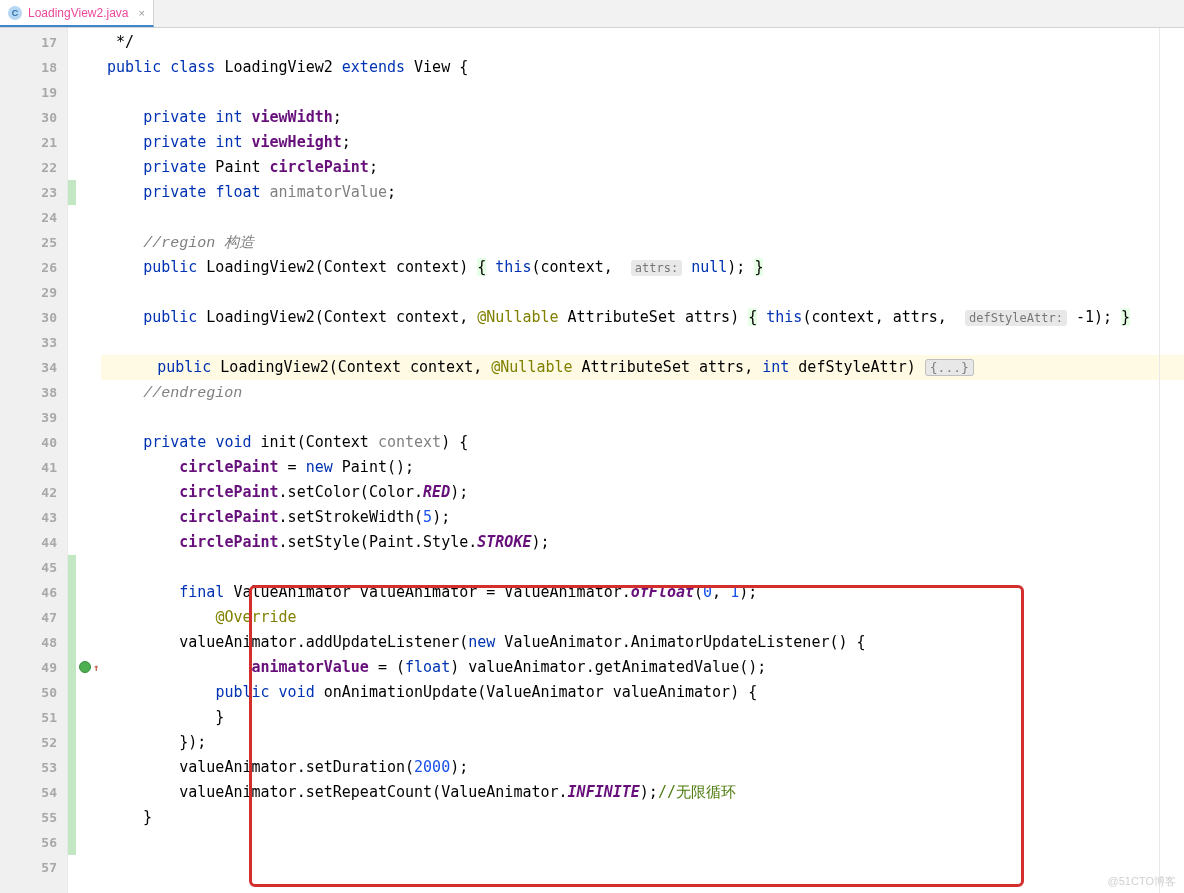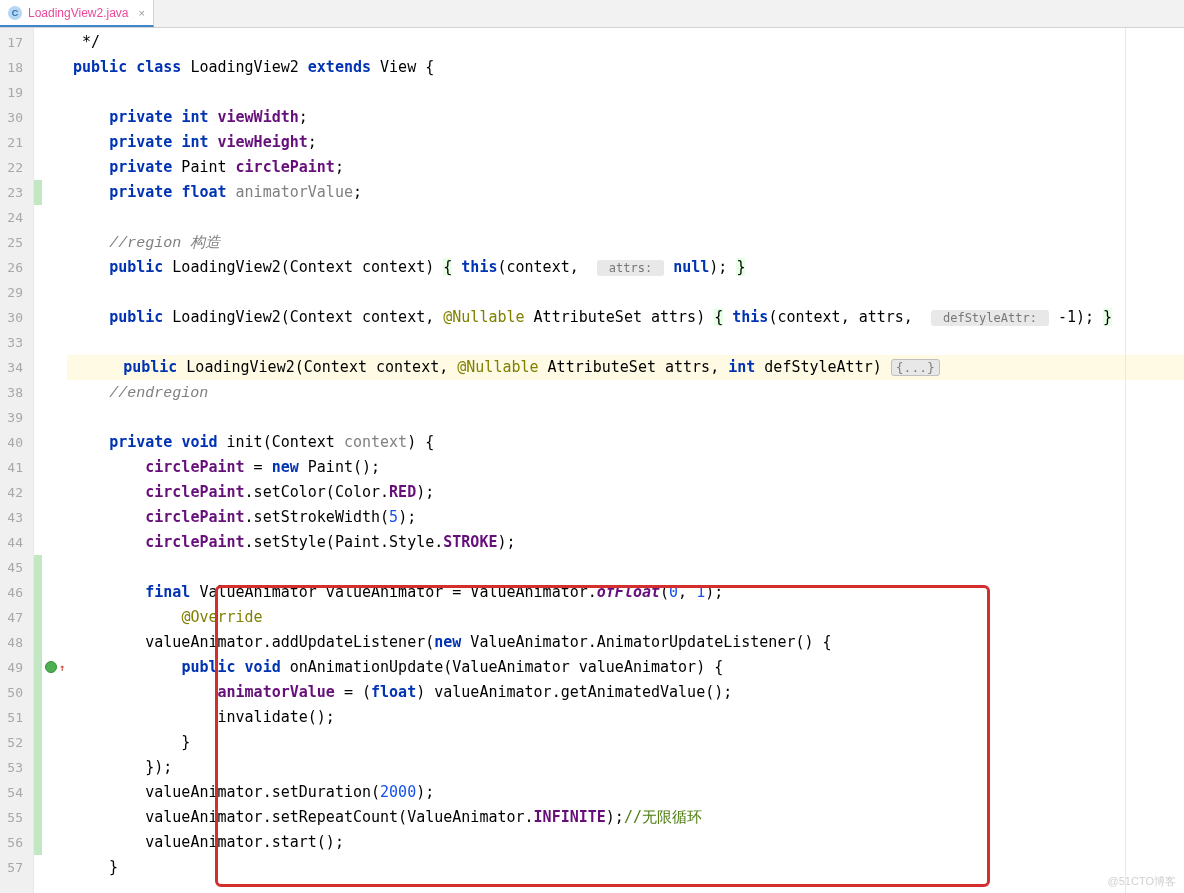--- a/index.html
+++ b/index.html
@@ -47,24 +47,25 @@
 .tab-label { font-size: 12px; color: #ec4899; font-family: -apple-system, sans-serif; }
 .tab-close { color: #999; font-size: 11px; margin-left: 4px; cursor: pointer; font-family: sans-serif; }
 .code-area {
   display: flex;
   flex: 1;
   overflow: auto;
   position: relative;
 }
 .gutter {
   background: #f0f0f0;
-  width: 34px;
+  width: 68px;
   border-right: 1px solid #e8e8e8;
   flex-shrink: 0;
   padding-top: 2px;
+  font-weight: bold;
 }
 .marker-gutter {
   width: 33px;
   flex-shrink: 0;
   background: #ffffff;
   position: relative;
   padding-top: 2px;
 }
 .line-number {
   height: 25px;
@@ -108,29 +109,29 @@
   position: relative;
 }
 .code-line {
   height: 25px;
   line-height: 25px;
   white-space: pre;
   padding-left: 6px;
   font-size: 15px;
 }
 .code-line.highlighted { background: #fffae3; padding-left: 20px; }
-.kw { color: #0033b3; font-weight: bold; }
+.kw { color: #0033b3; font-weight: normal; }
 .field { color: #660e7a; font-weight: bold; }
 .param { color: #808080; }
 .comment { color: #808080; font-style: italic; font-family: Liberation Mono, monospace; }
 .comment-normal { color: #4d7c0f; }
 .num { color: #1750eb; }
 .anno { color: #808000; }
-.static-ref { color: #660e7a; font-weight: bold; }
-.hint { background: #e8e8e8; color: #787878; font-size: 12px; padding: 1px 12px; border-radius: 3px; font-style: normal; font-weight: normal; }
+.static-ref { color: #660e7a; font-weight: bold; font-style: italic; }
+.hint { background: #e8e8e8; color: #787878; font-size: 12px; padding: 1px 4px; border-radius: 3px; font-style: normal; font-weight: normal; }
 .brace-hl { background: #e6ffe6; }
 .folded { background: #e8e8e8; border: 1px solid #c0c0c0; color: #808080; font-size: 13px; padding: 0 4px; border-radius: 3px; }
 .red-box {
   position: absolute;
   border: 3px solid #d32f2f;
   border-radius: 6px;
   pointer-events: none;
 }
 .right-margin {
   position: absolute;
@@ -284,26 +285,24 @@
         <div class="code-line"></div>
         <div class="code-line">    <span class="kw">private</span> <span class="kw">void</span> init(Context <span class="param">context</span>) {</div>
         <div class="code-line">        <span class="field">circlePaint</span> = <span class="kw">new</span> Paint();</div>
         <div class="code-line">        <span class="field">circlePaint</span>.setColor(Color.<span class="static-ref">RED</span>);</div>
         <div class="code-line">        <span class="field">circlePaint</span>.setStrokeWidth(<span class="num">5</span>);</div>
         <div class="code-line">        <span class="field">circlePaint</span>.setStyle(Paint.Style.<span class="static-ref">STROKE</span>);</div>
         <div class="code-line"></div>
         <div class="code-line">        <span class="kw">final</span> ValueAnimator valueAnimator = ValueAnimator.<span class="static-ref" style="font-style:italic">ofFloat</span>(<span class="num">0</span>, <span class="num">1</span>);</div>
         <div class="code-line">            <span class="anno">@Override</span></div>
         <div class="code-line">        valueAnimator.addUpdateListener(<span class="kw">new</span> ValueAnimator.AnimatorUpdateListener() {</div>
+        <div class="code-line">                <span class="field">animatorValue</span> = (<span class="kw">float</span>) valueAnimator.getAnimatedValue();</div>
         <div class="code-line">            <span class="kw">public</span> <span class="kw">void</span> onAnimationUpdate(ValueAnimator valueAnimator) {</div>
-        <div class="code-line">                <span class="field">animatorValue</span> = (<span class="kw">float</span>) valueAnimator.getAnimatedValue();</div>
-        <div class="code-line">                invalidate();</div>
         <div class="code-line">            }</div>
         <div class="code-line">        });</div>
         <div class="code-line">        valueAnimator.setDuration(<span class="num">2000</span>);</div>
         <div class="code-line">        valueAnimator.setRepeatCount(ValueAnimator.<span class="static-ref">INFINITE</span>);<span class="comment-normal">//无限循环</span></div>
-        <div class="code-line">        valueAnimator.start();</div>
         <div class="code-line">    }</div>
       </div>
   </div>
 
   <div class="watermark">@51CTO博客</div>
 </div>
 
 </body></html>

